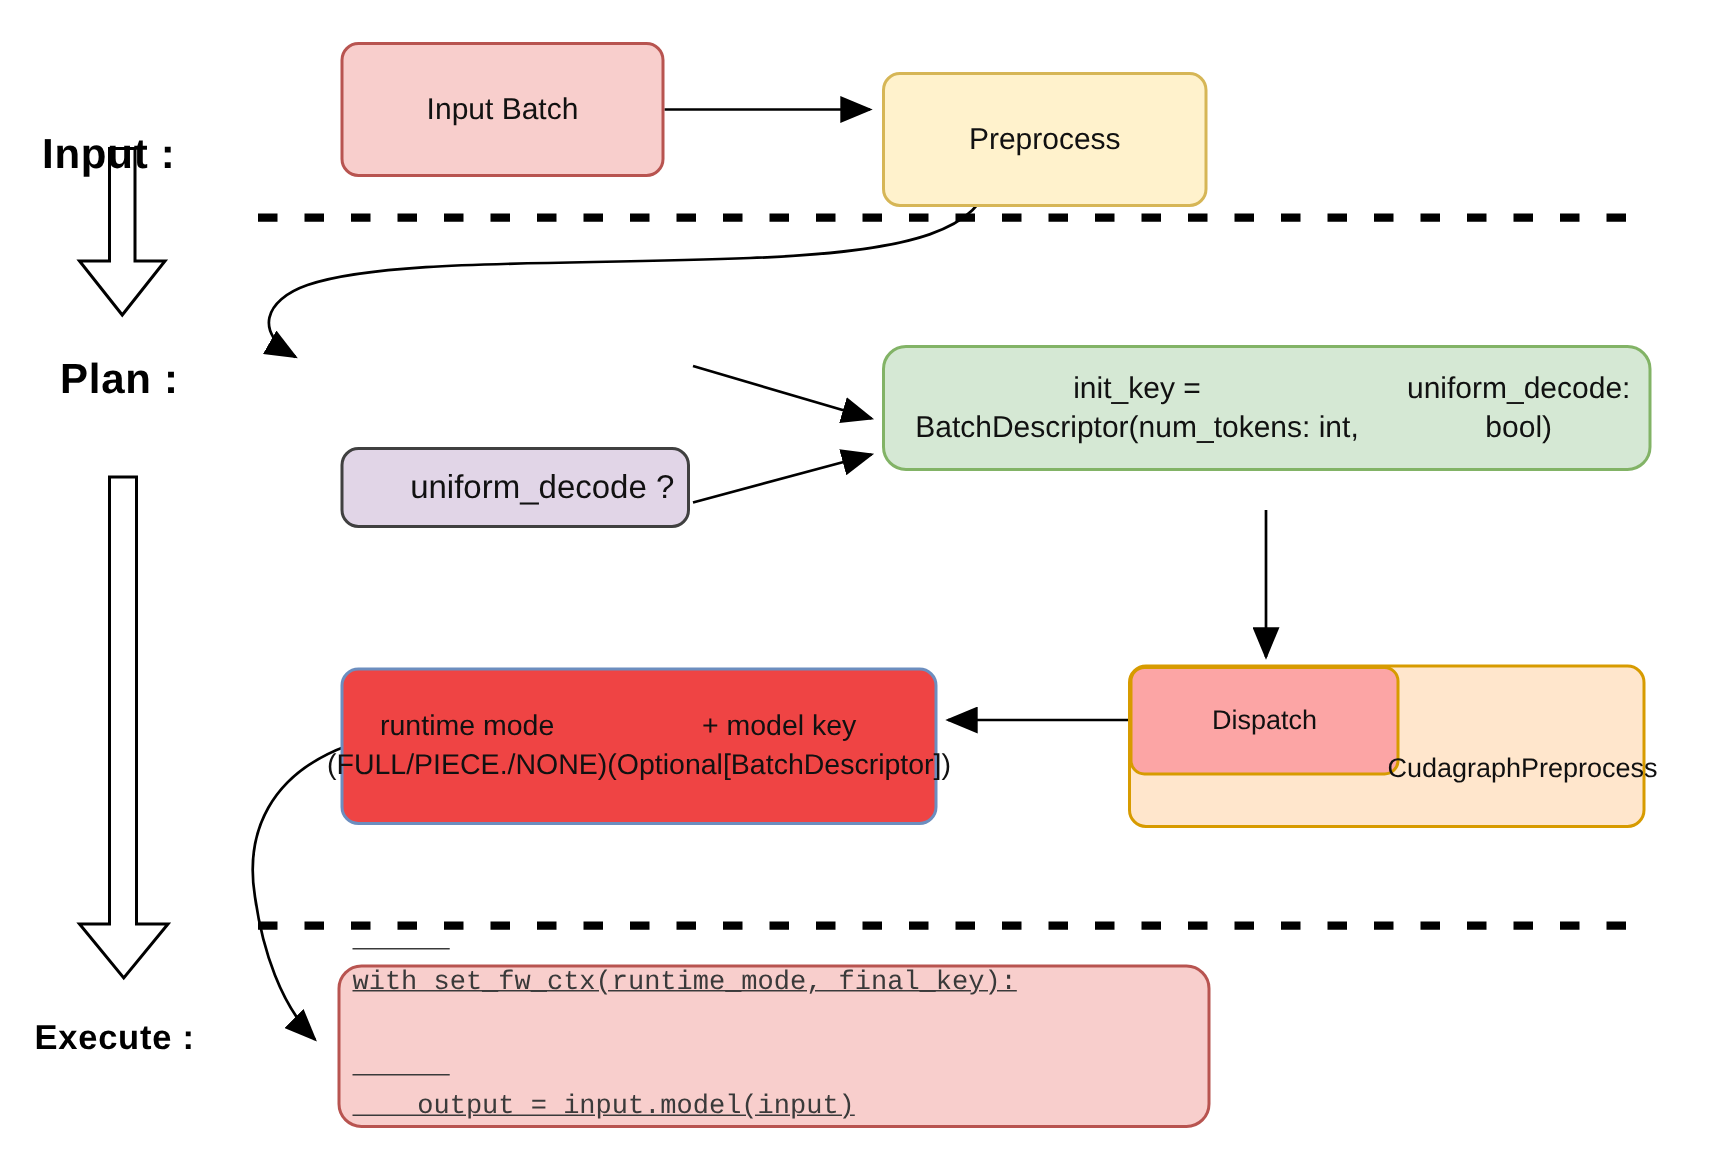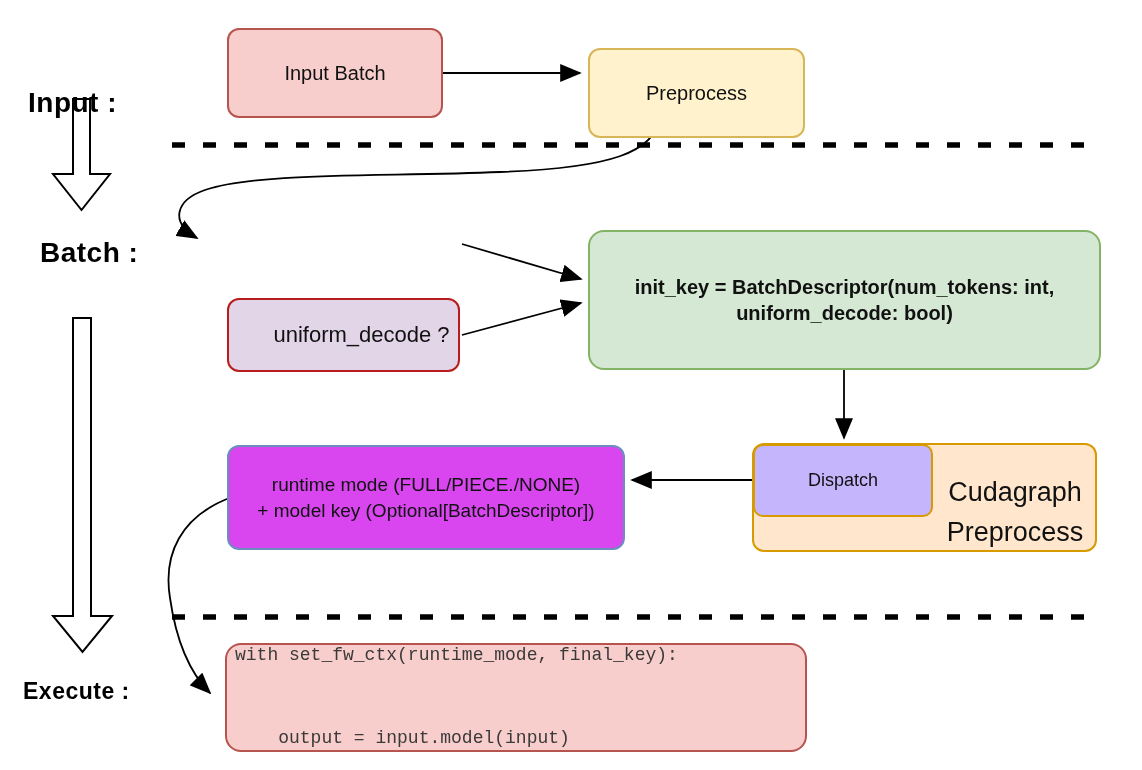--- a/index.html
+++ b/index.html
@@ -12,34 +12,34 @@
     position:absolute;font-weight:700;font-size:28px;letter-spacing:0.5px;color:#000;
   }
   .node{
     position:absolute;display:flex;align-items:center;justify-content:center;
     text-align:center;box-sizing:border-box;border-radius:12px;line-height:1.32;
   }
   .node .ln{display:block;}
   #input-batch{left:227px;top:28px;width:216px;height:90px;background:#f8cecc;border:2px solid #b85450;font-size:20px;}
   #preprocess{left:588px;top:28px;width:217px;height:90px;background:#fff2cc;border:2px solid #d6b656;font-size:20px;margin-top:20px;}
   #cg-padding{left:227px;top:209px;width:235px;height:72px;background:#e1d5e7;border:2px solid #9673a6;font-size:22px;}
-  #uniform-decode{left:227px;top:298px;width:233px;height:74px;background:#e1d5e7;border:2px solid #b91c1c;font-size:22px;padding-left:36px;}
-  #init-key{left:588px;top:230px;width:513px;height:140px;background:#d5e8d4;border:2px solid #82b366;font-size:20px;border-radius:16px;flex-direction:column;font-weight:bold;}
+  #uniform-decode{left:227px;top:298px;width:233px;height:54px;background:#e1d5e7;border:2px solid #404040;font-size:22px;padding-left:36px;}
+  #init-key{left:588px;top:230px;width:513px;height:84px;background:#d5e8d4;border:2px solid #82b366;font-size:20px;border-radius:16px;flex-direction:row;}
   #cudagraph-outer{left:752px;top:443px;width:345px;height:109px;background:#ffe6cc;border:2px solid #d79b00;border-radius:12px;}
-  #dispatch-inner{position:absolute;left:753px;top:444px;width:180px;height:73px;background:#c4b5fd;border:2px solid #d79b00;border-radius:10px;display:flex;align-items:center;justify-content:center;font-size:18px;box-sizing:border-box;}
+  #dispatch-inner{position:absolute;left:753px;top:444px;width:180px;height:73px;background:#fca5a5;border:2px solid #d79b00;border-radius:10px;display:flex;align-items:center;justify-content:center;font-size:18px;box-sizing:border-box;}
   #cudagraph-label{
     position:absolute;left:933px;top:443px;width:164px;height:139px;
-    display:flex;flex-direction:column;align-items:center;justify-content:center;
-    font-size:27px;line-height:1.45;text-align:center;
+    display:flex;align-items:center;justify-content:center;
+    font-size:18px;line-height:1.45;text-align:center;
   }
-  #runtime-blue{left:227px;top:445px;width:398px;height:105px;background:#d946ef;border:2px solid #6c8ebf;font-size:19px;flex-direction:column;}
+  #runtime-blue{left:227px;top:445px;width:398px;height:105px;background:#ef4444;border:2px solid #6c8ebf;font-size:19px;flex-direction:row;}
   #execute-code{
     left:225px;top:643px;width:582px;height:109px;background:#f8cecc;border:2px solid #b85450;
     border-radius:16px;font-family:"Liberation Mono",monospace;font-size:18px;color:#3a3a3a;
-    justify-content:flex-start;align-items:center;
+    justify-content:flex-start;align-items:center;text-decoration:underline;
   }
   #execute-code .code-lines{white-space:pre;text-align:left;line-height:1.55;padding-left:8px;}
 </style>
 </head>
 <body>
 
 <div id="canvas">
 
   <svg id="connectors" viewBox="0 0 1142 770" xmlns="http://www.w3.org/2000/svg">
     <defs>
@@ -57,21 +57,21 @@
     <line x1="443" y1="73" x2="580" y2="73" stroke="#000" stroke-width="1.8" marker-end="url(#arrow)"></line>
     <path d="M660,118 C654,152 612,168 500,172 C380,177 258,172 205,190 C176,200 169,222 197,238" fill="none" stroke="#000" stroke-width="1.8" marker-end="url(#arrow)"></path>
     <line x1="462" y1="244" x2="581" y2="279" stroke="#000" stroke-width="1.8" marker-end="url(#arrow)"></line>
     <line x1="462" y1="335" x2="581" y2="303" stroke="#000" stroke-width="1.8" marker-end="url(#arrow)"></line>
     <line x1="844" y1="340" x2="844" y2="438" stroke="#000" stroke-width="1.8" marker-end="url(#arrow)"></line>
     <line x1="752" y1="480" x2="632" y2="480" stroke="#000" stroke-width="1.8" marker-end="url(#arrow)"></line>
     <path d="M232,497 C180,516 163,555 170,598 C175,633 187,670 210,693" fill="none" stroke="#000" stroke-width="1.8" marker-end="url(#arrow)"></path>
   </svg>
 
   <div class="stage-label" style="left:28px;top:40px;margin-top:47px;">Input :</div>
-  <div class="stage-label" style="left:40px;top:237px;">Batch :</div>
+  <div class="stage-label" style="left:40px;top:237px;">Plan :</div>
   <div class="stage-label" style="left:23px;top:678px;font-size:23px;">Execute :</div>
 
   <div class="node" id="input-batch">
     <span class="ln">Input Batch</span>
   </div>
 
   <div class="node" id="preprocess">
     <span class="ln">Preprocess</span>
   </div>
 

